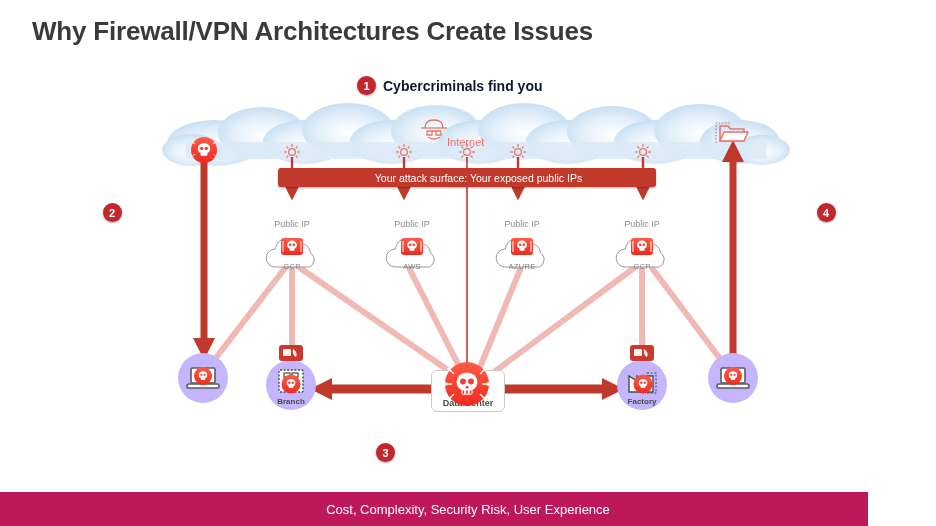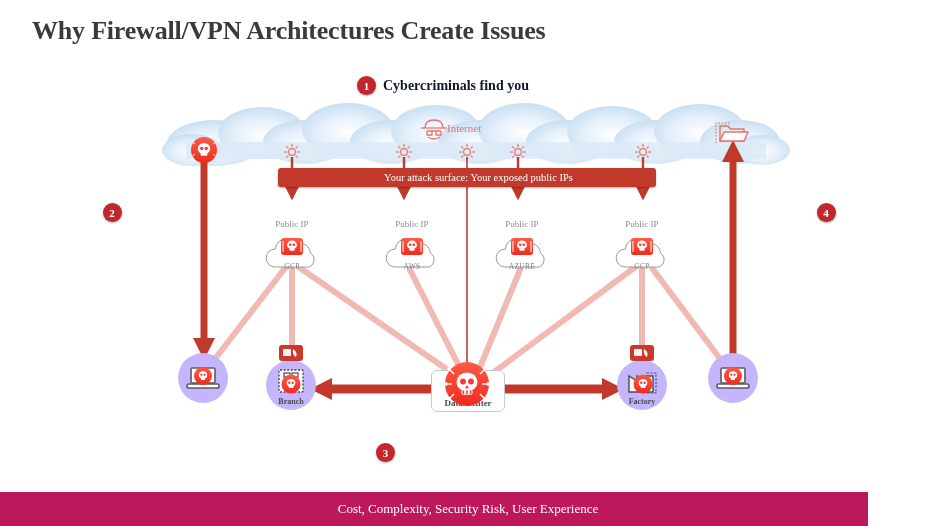--- a/index.html
+++ b/index.html
@@ -3,21 +3,21 @@
 <meta charset="utf-8">
 <title>Why Firewall/VPN Architectures Create Issues</title>
 <style>
   html,body{margin:0;padding:0;}
   body{
     width:936px;height:526px;
     background:#ffffff;
     font-family:"Liberation Sans", sans-serif;
     overflow:hidden;position:relative;
   }
-  #slide{position:absolute;inset:0;width:868px;height:526px;overflow:hidden;font-family:Liberation Serif, serif;}
+  #slide{position:absolute;inset:0;width:868px;height:526px;overflow:hidden;}
 
   
   .title{
     position:absolute;left:32px;top:16px;
     font-size:26px;font-weight:bold;color:#3a3a3a;
     letter-spacing:-0.2px;white-space:nowrap;
   }
 
   
   .footer-bar{
@@ -269,21 +269,21 @@
       <g stroke="#e8736a" stroke-width="1.5" fill="none" stroke-linejoin="round">
         <path d="M-13,8 L-13,-7 L-5,-7 L-2.5,-4 L11,-4 L11,8 z"></path>
         <path d="M-13,8 L-9,-1 L15,-1 L11,8 z" fill="#ffffff"></path>
       </g>
       <g stroke="#e8736a" stroke-width="1.2" stroke-dasharray="1.6 1.6" fill="none">
         <path d="M-17,10 L-17,-10 L-3,-10"></path>
       </g>
     </g>
   </svg>
 
-  <div class="inet" style="left:447px;top:122px;">Internet</div>
+  <div class="inet" style="left:447px;top:136px;">Internet</div>
 
   <div class="attack-bar">
     <span>Your attack surface: Your exposed public IPs</span>
   </div>
 
   <div class="callout" style="left:357px;top:76px;">
     <div class="badge">1</div>
     <div class="callout-label">Cybercriminals find you</div>
   </div>
 

